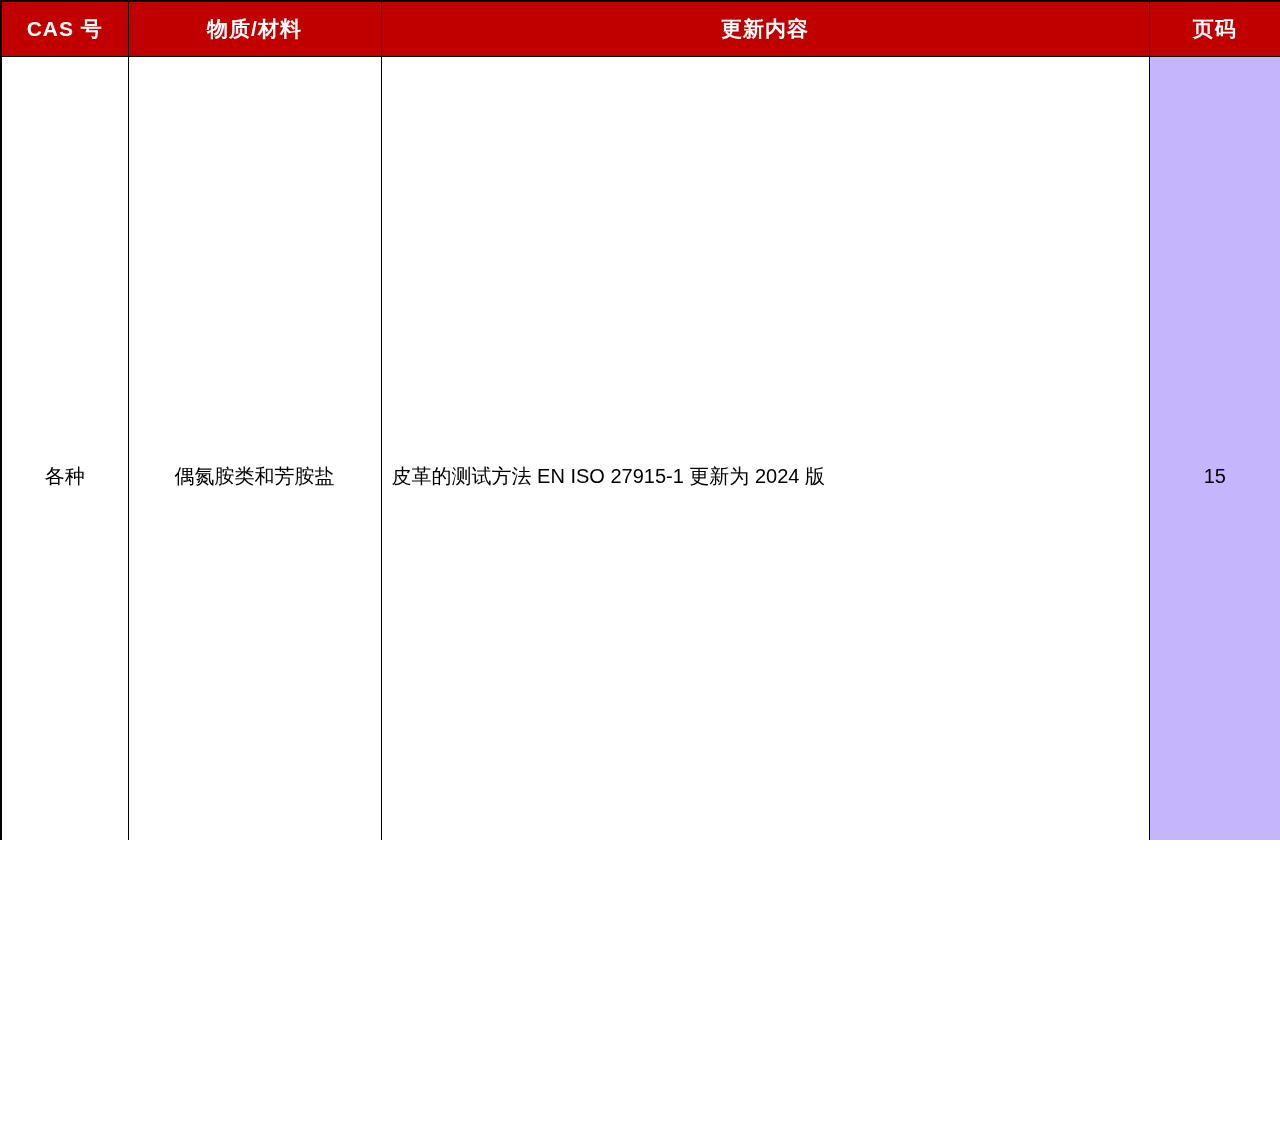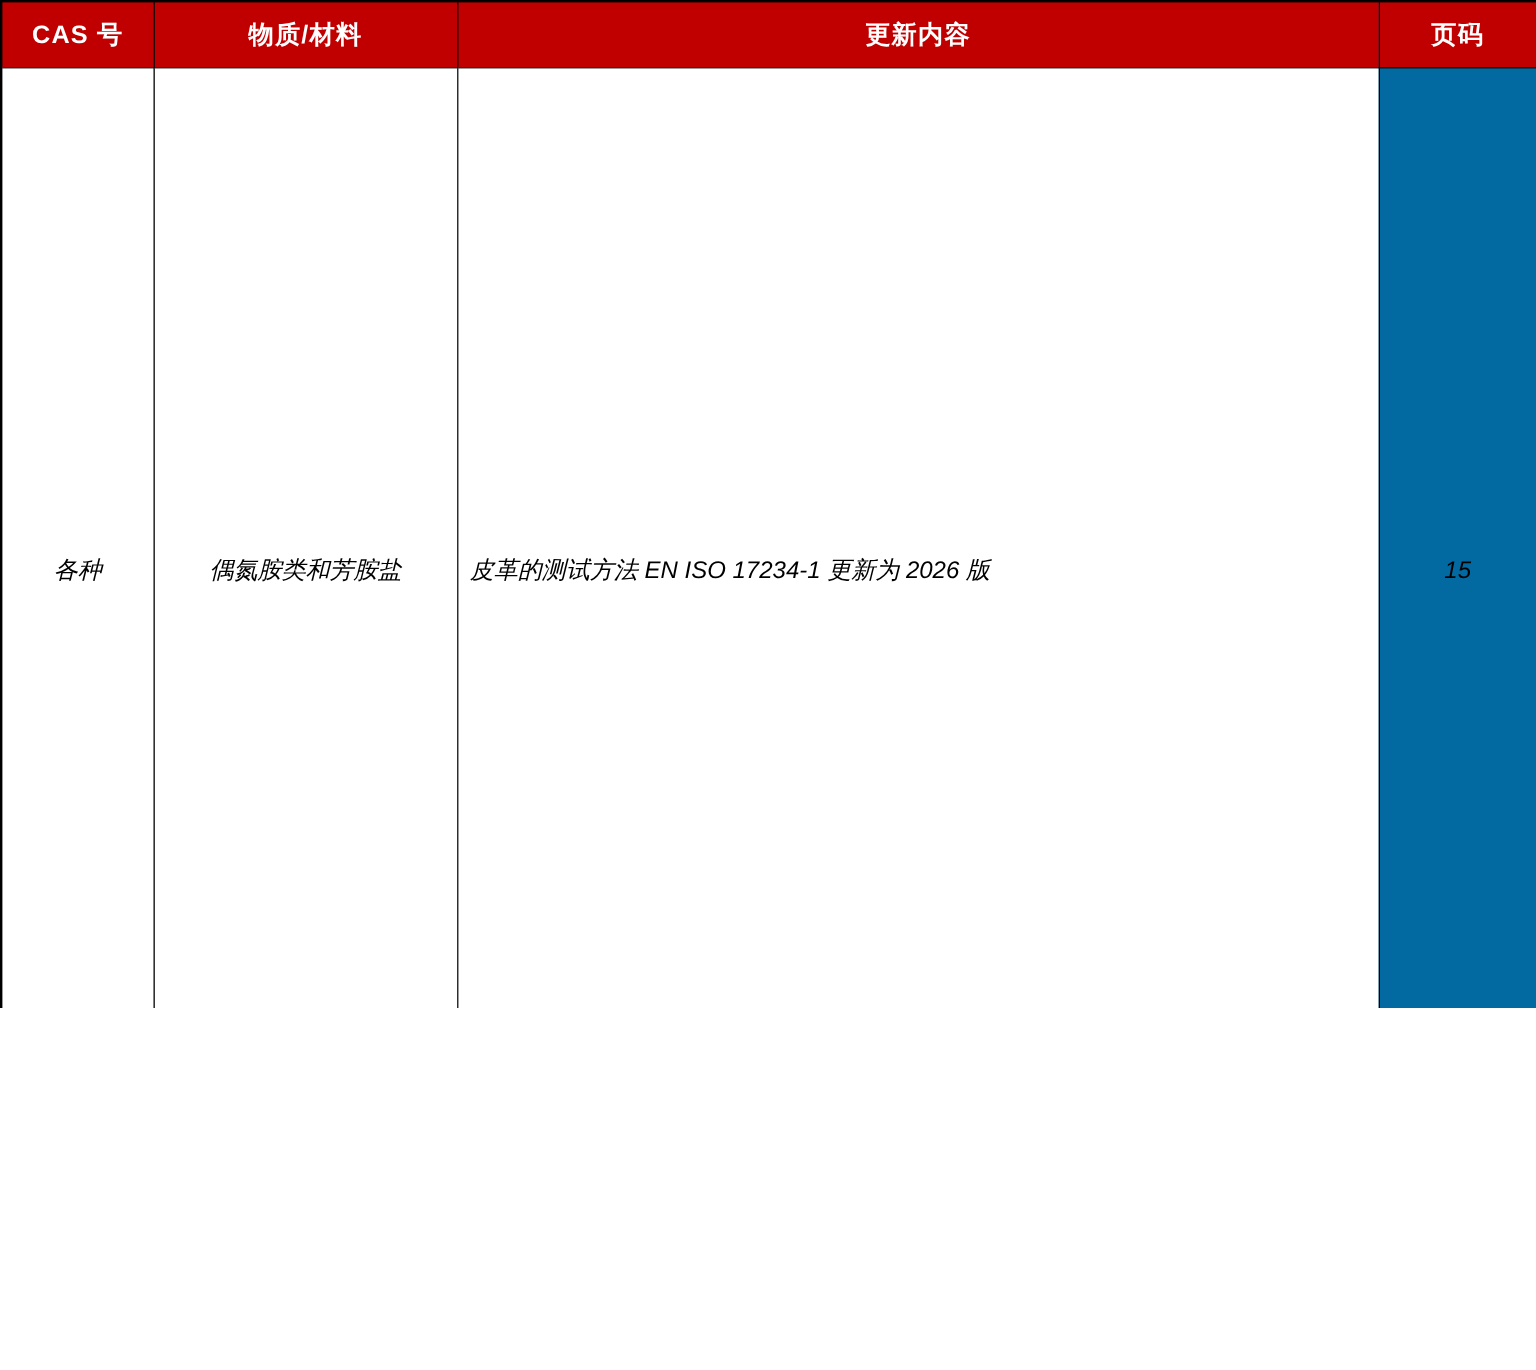--- a/index.html
+++ b/index.html
@@ -5,21 +5,21 @@
   html, body {
     margin: 0;
     padding: 0;
     background: #ffffff;
     font-family: "Liberation Sans", "DejaVu Sans", sans-serif;
     color: #000000;
   }
   .page {
     width: 1280px;
     height: 840px;
-    background: #0369a1;
+    background: #c4b5fd;
     box-sizing: border-box;
   }
   table.reg-table {
     width: 1280px;
     border-collapse: collapse;
     table-layout: fixed;
     border: 2px solid #000000;
   }
   table.reg-table col.c-cas      { width: 127px; }
   table.reg-table col.c-material { width: 253px; }
@@ -41,21 +41,20 @@
     text-align: center;
     letter-spacing: 1px;
   }
   td {
     font-size: 20px;
     background: #ffffff;
   }
   td .line {
     line-height: 40px;
     white-space: pre-wrap;
-    font-style: italic;
   }
   td.cas, td.material, td.page {
     text-align: center;
     padding: 0 4px;
   }
   td.content {
     text-align: left;
     padding: 0 10px;
   }
 </style>
@@ -80,21 +79,21 @@
     </thead>
     <tbody>
   <tr>
     <td class="cas">
             <div class="line">各种</div>
           </td>
     <td class="material">
             <div class="line">偶氮胺类和芳胺盐</div>
           </td>
     <td class="content">
-            <div class="line">皮革的测试方法 EN ISO 17234-1 更新为 2026 版</div>
+            <div class="line">皮革的测试方法 EN ISO 27915-1 更新为 2024 版</div>
           </td>
     <td class="page">
             <div class="line">15</div>
           </td>
   </tr>
 
 </tbody>
   </table>
 </div>
 

